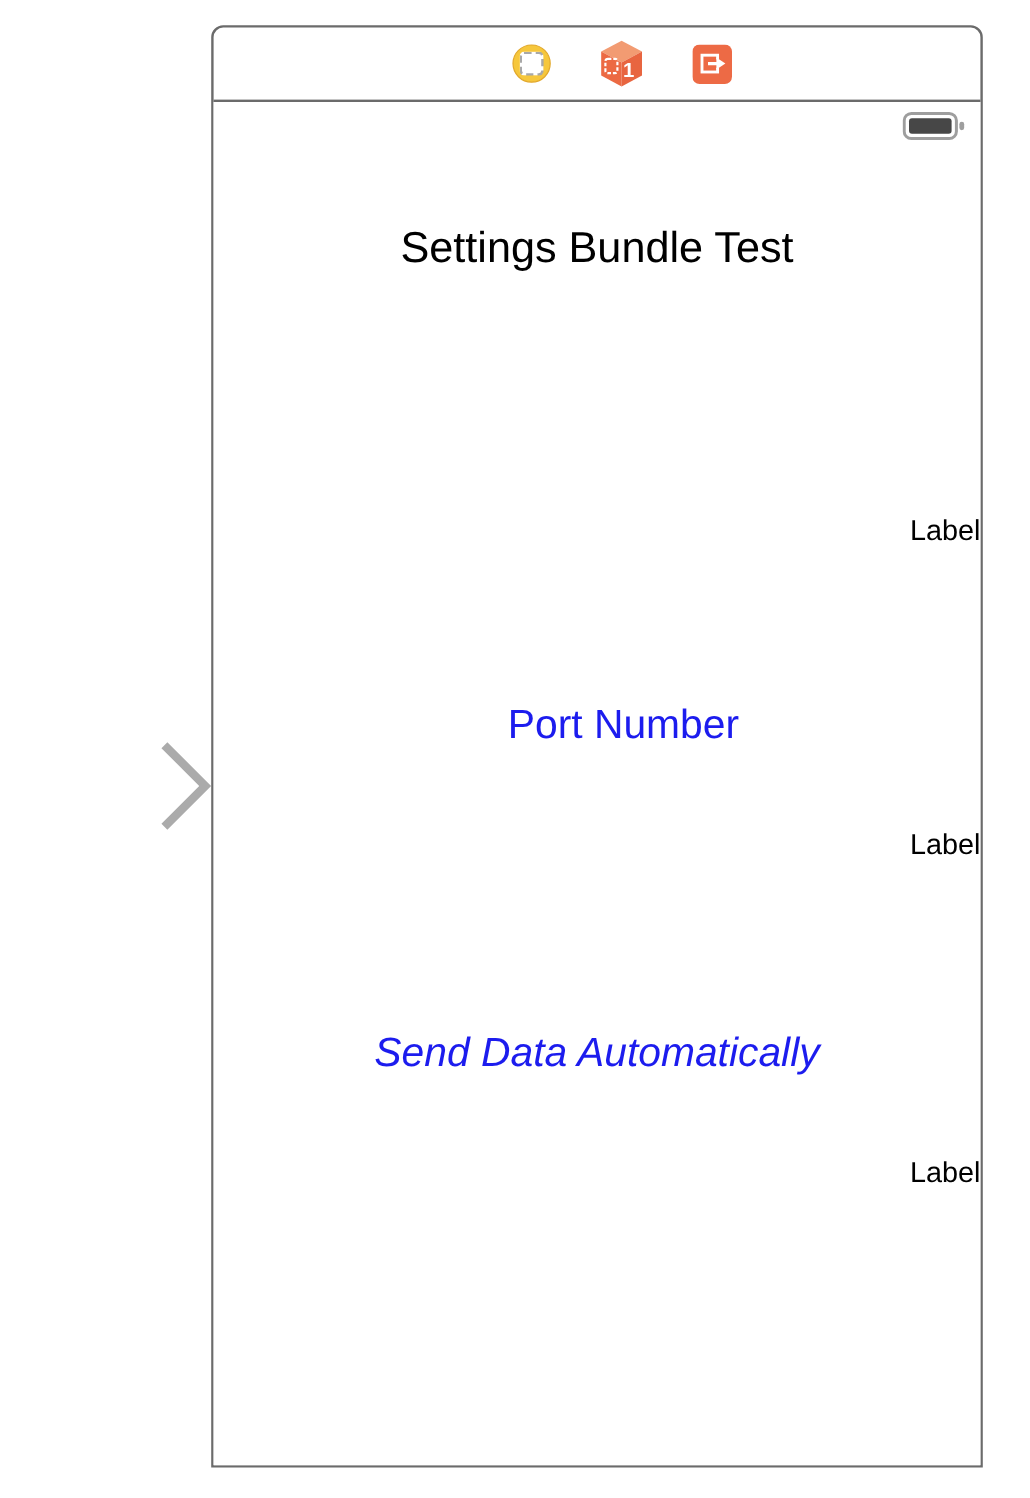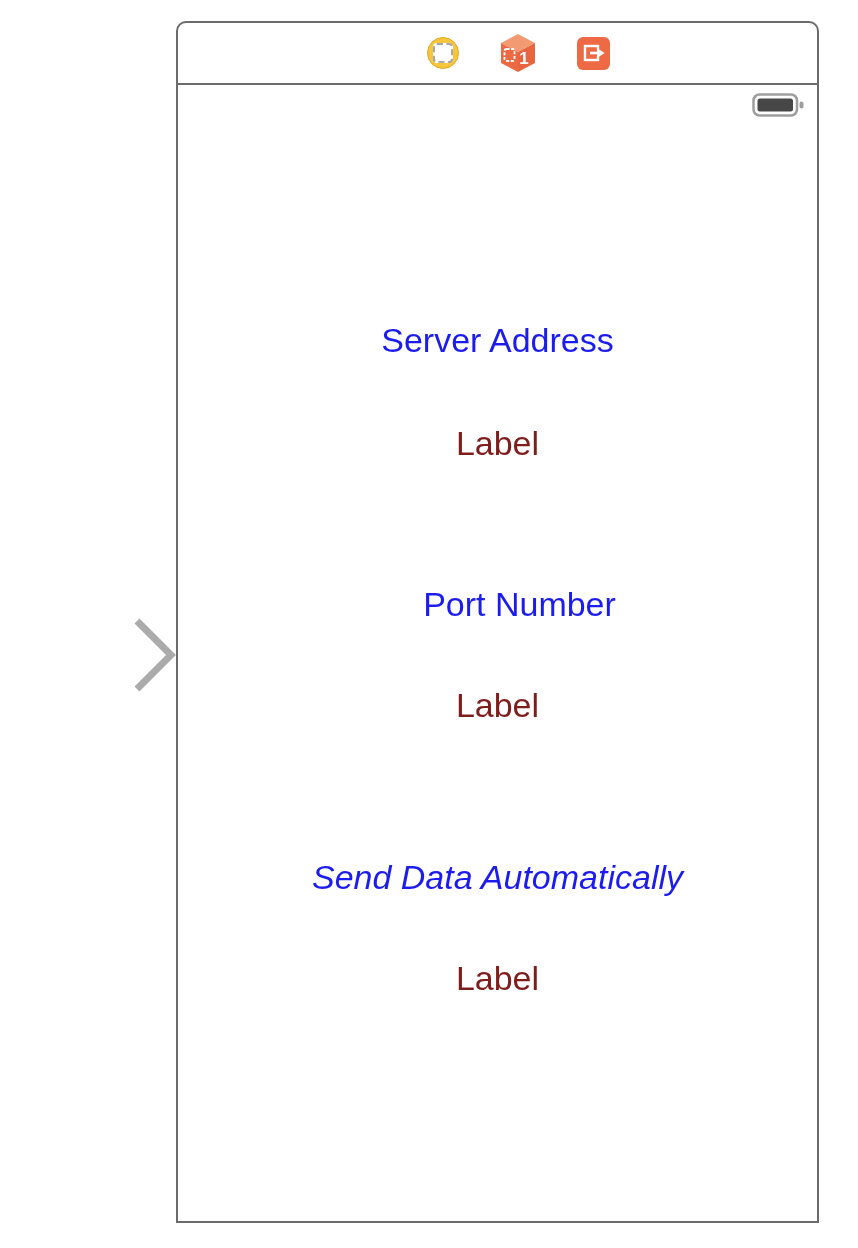--- a/index.html
+++ b/index.html
@@ -25,21 +25,21 @@
     border:1px solid #E2A82B;position:relative;box-sizing:border-box;}
   .vc-icon .inner{position:absolute;inset:5px;background:#fff;
     border:2px dashed #a8a8a8;border-radius:4px;box-sizing:border-box;}
   .fr-icon,.exit-icon{display:block;}
   
   .device-view{position:absolute;left:0;right:0;top:62px;bottom:0;background:#fff;}
   .battery{position:absolute;top:8px;right:13px;}
   .ui-text{position:absolute;left:0;right:0;text-align:center;white-space:nowrap;}
   .title{top:99px;font-size:36px;line-height:44px;color:#000;}
   .btn{font-size:34px;line-height:40px;color:#1C1CEE;}
-  .lbl{font-size:34px;line-height:40px;color:#7f1d1d;}
+  .lbl{font-size:24px;line-height:40px;color:#000000;text-align:right;}
   .r0{top:235px;} .r1{top:338px;} .r2{top:499px;padding-left:44px;}
   .r3{top:600px;} .r4{top:772px;font-style:italic;} .r5{top:873px;}
 </style>
 </head>
 <body>
 
 <div>
 
   <svg class="entry-arrow" viewBox="0 0 176 74" xmlns="http://www.w3.org/2000/svg">
     <defs>
@@ -75,22 +75,22 @@
     </div>
 
     <div class="device-view">
 
       <svg class="battery" width="52" height="24" viewBox="0 0 52 24" xmlns="http://www.w3.org/2000/svg">
         <rect x="1.5" y="1.5" width="43.5" height="21" rx="6" fill="#ffffff" stroke="#9E9E9E" stroke-width="2.5"></rect>
         <rect x="5.5" y="5.5" width="35.5" height="13" rx="2.5" fill="#474747"></rect>
         <rect x="47.5" y="8.5" width="4" height="7" rx="2" fill="#9E9E9E"></rect>
       </svg>
 
+      <div class="ui-text title">Settings Bundle Test</div>
 
-      <div class="ui-text btn r0">Server Address</div>
       <div class="ui-text lbl r1">Label</div>
 
       <div class="ui-text btn r2">Port Number</div>
       <div class="ui-text lbl r3">Label</div>
 
       <div class="ui-text btn r4">Send Data Automatically</div>
       <div class="ui-text lbl r5">Label</div>
 
     </div>
   </div>

